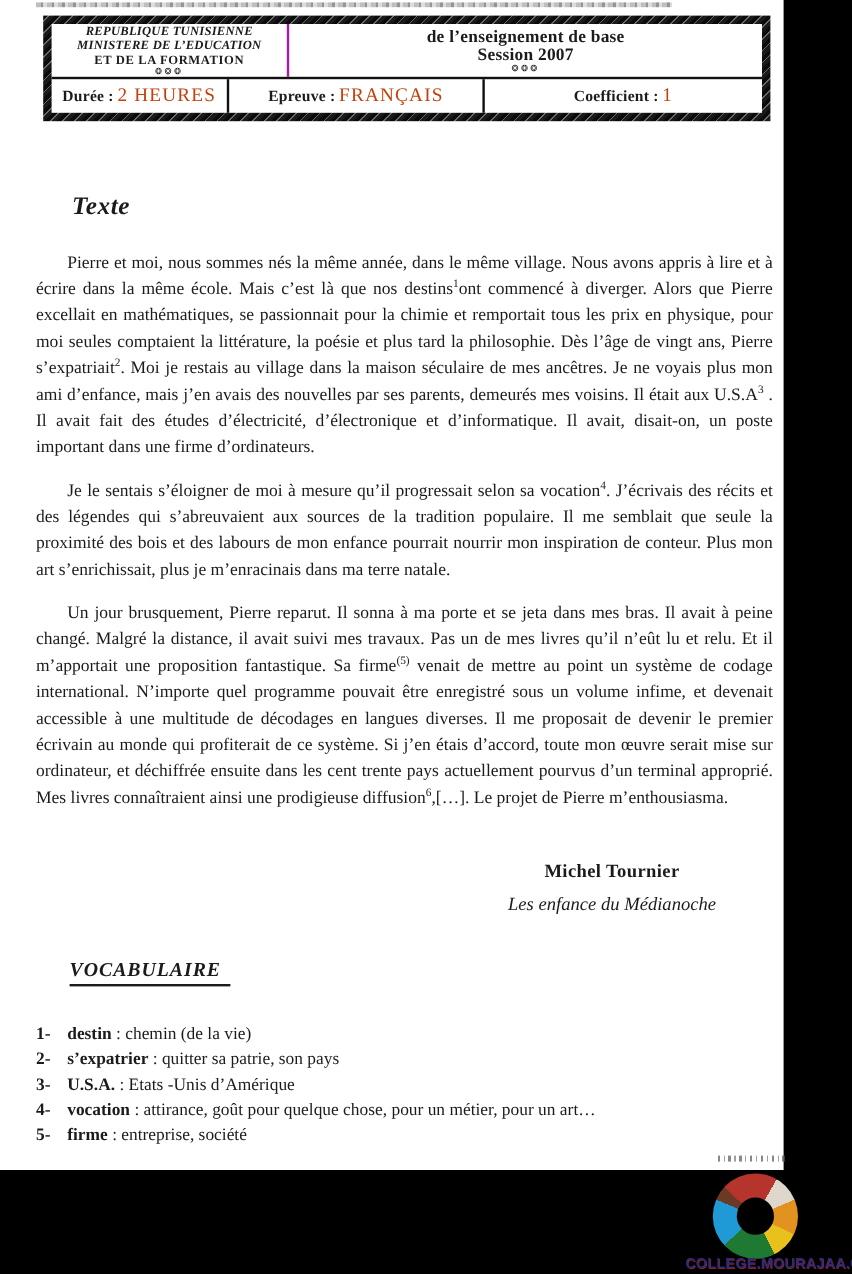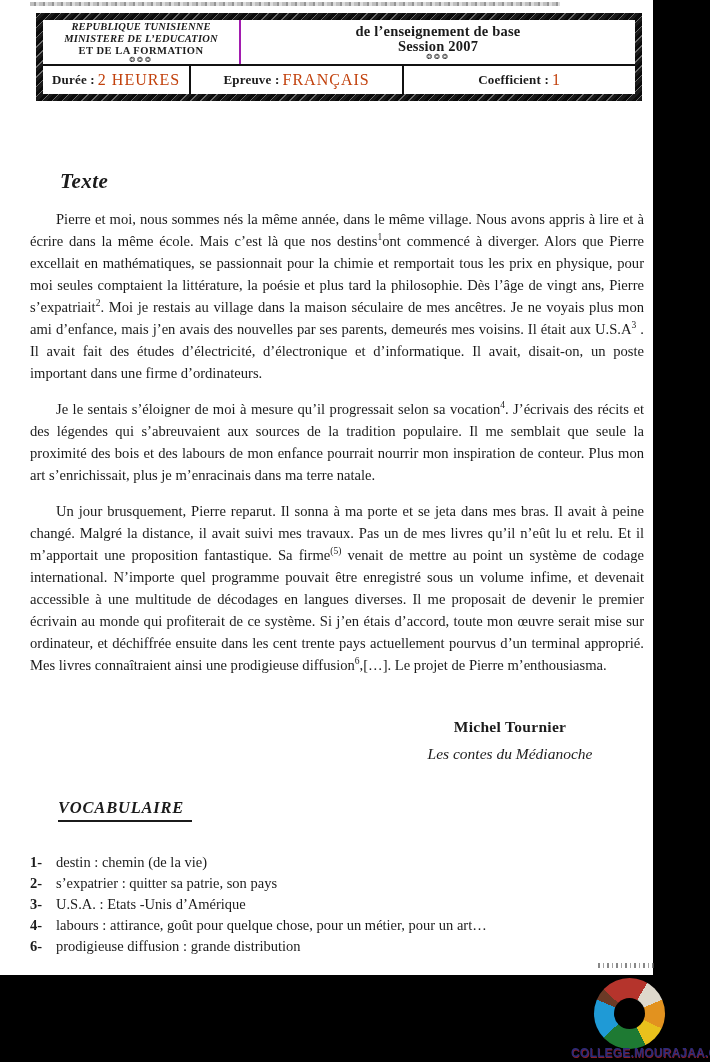--- a/index.html
+++ b/index.html
@@ -36,41 +36,41 @@
   .ornament{font-size:7px;line-height:7px;letter-spacing:2px;font-family:"DejaVu Sans",sans-serif;}
   .header-bottom{display:flex;height:28px;}
   .hb-cell{display:flex;align-items:center;justify-content:center;gap:3px;box-sizing:border-box;}
   .hb-cell-1{width:25%;border-right:2px solid #111;}
   .hb-cell-2{width:36%;border-right:2px solid #111;}
   .hb-cell-3{width:39%;}
   .hb-label{font-weight:bold;font-size:13px;letter-spacing:.2px;}
   .hb-value{font-size:16px;letter-spacing:1px;color:#c2410c;}
   
   .texte-heading{
-    position:absolute;left:60px;top:169px;z-index:2;
+    position:absolute;left:60px;top:159px;z-index:2;
     font-size:21px;font-weight:bold;font-style:italic;letter-spacing:.5px;
   }
   .texte-body{position:absolute;left:30px;top:208px;width:614px;z-index:2;}
   .body-para{
     margin:0 0 14px 0;font-size:14.6px;line-height:22px;text-align:justify;text-indent:26px;
   }
   .body-para sup{font-size:9.5px;line-height:0;}
   .attribution{position:absolute;left:330px;top:718px;width:360px;text-align:center;z-index:2;}
   .attribution-author{font-weight:bold;font-size:15.5px;letter-spacing:.3px;}
   .attribution-work{font-style:italic;font-size:15.5px;margin-top:9px;}
   
   .vocab-heading{
     position:absolute;left:58px;top:798px;z-index:2;
     font-size:16.5px;font-weight:bold;font-style:italic;letter-spacing:.8px;
     border-bottom:2px solid #1b1b1b;padding-bottom:2px;padding-right:8px;
   }
   .vocab-list{position:absolute;left:30px;top:852px;width:600px;z-index:2;}
   .vocab-item{font-size:14.5px;line-height:21px;white-space:nowrap;}
   .vocab-num{display:inline-block;width:26px;font-weight:bold;}
-  .vocab-term{font-weight:normal;}
+  .vocab-term{font-weight:bold;}
   
   .logo-ring{
     position:absolute;left:594px;top:978px;width:71px;height:71px;border-radius:50%;z-index:7;
     background:conic-gradient(from -25deg,
       #b5342c 0 55deg, #ded8cc 55deg 92deg, #e2921f 92deg 140deg,
       #e8c11c 140deg 178deg, #1e7a33 178deg 252deg, #1f9ad6 252deg 318deg,
       #6b3a26 318deg 338deg, #b5342c 338deg 360deg);
     display:flex;align-items:center;justify-content:center;
   }
   .logo-hole{width:31px;height:31px;border-radius:50%;background:#000;}
@@ -121,29 +121,29 @@
 
 <div class="texte-heading">Texte</div>
 <div class="texte-body">
     <p class="body-para">Pierre et moi, nous sommes nés la même année, dans le même village. Nous avons appris à lire et à écrire dans la même école. Mais c’est là que nos destins<sup>1</sup>ont commencé à diverger. Alors que Pierre excellait en mathématiques, se passionnait pour la chimie et remportait tous les prix en physique, pour moi seules comptaient la littérature, la poésie et plus tard la philosophie. Dès l’âge de vingt ans, Pierre s’expatriait<sup>2</sup>. Moi je restais au village dans la maison séculaire de mes ancêtres. Je ne voyais plus mon ami d’enfance, mais j’en avais des nouvelles par ses parents, demeurés mes voisins. Il était aux U.S.A<sup>3</sup> . Il avait fait des études d’électricité, d’électronique et d’informatique. Il avait, disait-on, un poste important dans une firme d’ordinateurs.</p>
     <p class="body-para">Je le sentais s’éloigner de moi à mesure qu’il progressait selon sa vocation<sup>4</sup>. J’écrivais des récits et des légendes qui s’abreuvaient aux sources de la tradition populaire. Il me semblait que seule la proximité des bois et des labours de mon enfance pourrait nourrir mon inspiration de conteur. Plus mon art s’enrichissait, plus je m’enracinais dans ma terre natale.</p>
     <p class="body-para">Un jour brusquement, Pierre reparut. Il sonna à ma porte et se jeta dans mes bras. Il avait à peine changé. Malgré la distance, il avait suivi mes travaux. Pas un de mes livres qu’il n’eût lu et relu. Et il m’apportait une proposition fantastique. Sa firme<sup>(5)</sup> venait de mettre au point un système de codage international. N’importe quel programme pouvait être enregistré sous un volume infime, et devenait accessible à une multitude de décodages en langues diverses. Il me proposait de devenir le premier écrivain au monde qui profiterait de ce système. Si j’en étais d’accord, toute mon œuvre serait mise sur ordinateur, et déchiffrée ensuite dans les cent trente pays actuellement pourvus d’un terminal approprié. Mes livres connaîtraient ainsi une prodigieuse diffusion<sup>6</sup>,[…]. Le projet de Pierre m’enthousiasma.</p>
   </div>
 
 <div class="attribution">
   <div class="attribution-author">Michel Tournier</div>
-  <div class="attribution-work">Les contes du Médianoche</div>
+  <div class="attribution-work">Les enfance du Médianoche</div>
 </div>
 
 <div class="vocab-heading">VOCABULAIRE</div>
 <div class="vocab-list">
     <div class="vocab-item"><span class="vocab-num">1-</span><span class="vocab-term">destin</span><span class="vocab-def"> : chemin (de la vie)</span></div>
     <div class="vocab-item"><span class="vocab-num">2-</span><span class="vocab-term">s’expatrier</span><span class="vocab-def"> : quitter sa patrie, son pays</span></div>
     <div class="vocab-item"><span class="vocab-num">3-</span><span class="vocab-term">U.S.A.</span><span class="vocab-def"> : Etats -Unis d’Amérique</span></div>
-    <div class="vocab-item"><span class="vocab-num">4-</span><span class="vocab-term">labours</span><span class="vocab-def"> : attirance, goût pour quelque chose, pour un métier, pour un art…</span></div>
-    <div class="vocab-item"><span class="vocab-num">6-</span><span class="vocab-term">prodigieuse diffusion</span><span class="vocab-def"> : grande distribution</span></div>
+    <div class="vocab-item"><span class="vocab-num">4-</span><span class="vocab-term">vocation</span><span class="vocab-def"> : attirance, goût pour quelque chose, pour un métier, pour un art…</span></div>
+    <div class="vocab-item"><span class="vocab-num">5-</span><span class="vocab-term">firme</span><span class="vocab-def"> :  entreprise, société</span></div>
   </div>
 
 <div class="script-artifact"></div>
 <div class="logo-ring">
   <div class="logo-hole"></div>
 </div>
 <div class="watermark-text">COLLEGE.MOURAJAA.COM</div>
 
 </body></html>

